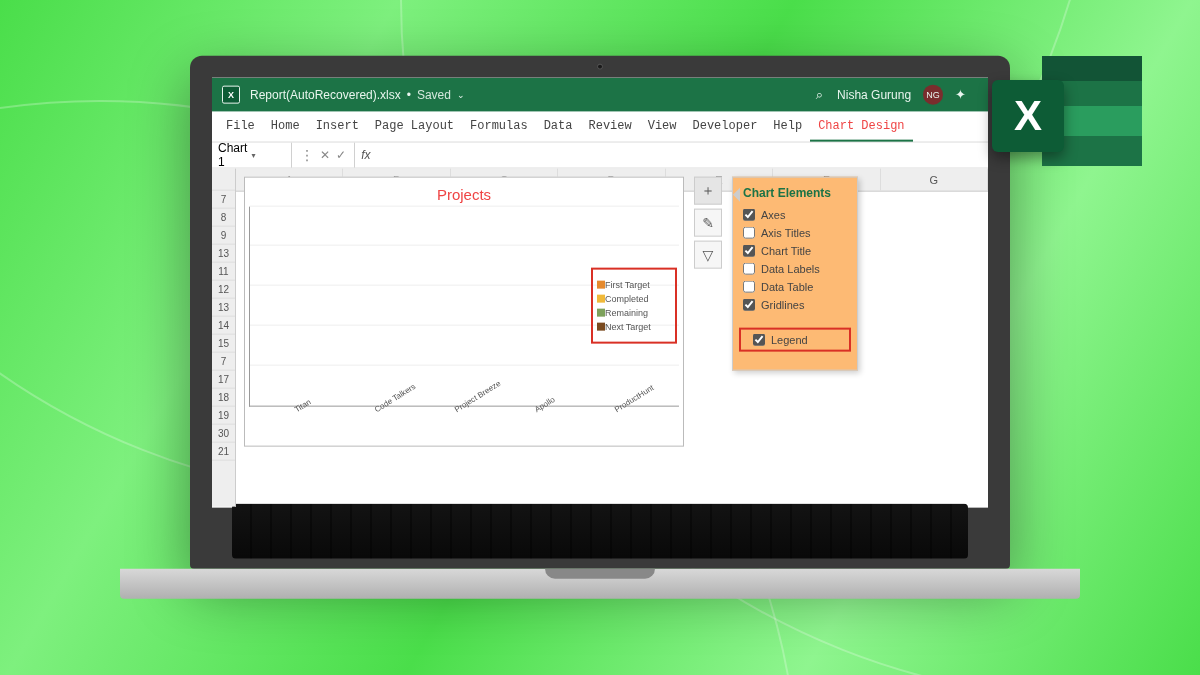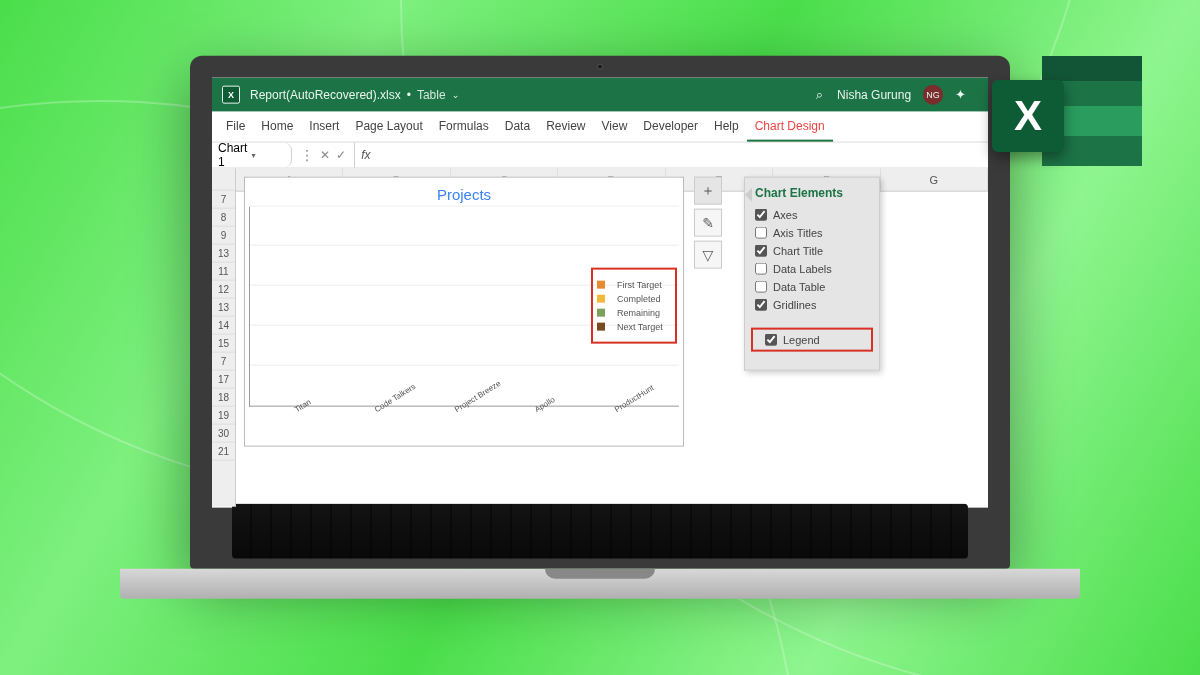--- a/index.html
+++ b/index.html
@@ -54,79 +54,79 @@
 .saved { opacity: .9; }
 .chev { margin-left: 6px; font-size: 9px; }
 .tb-spacer { flex: 1; }
 .search-ico { margin: 0 14px; font-size: 13px; }
 .user { margin-right: 8px; }
 .avatar { display: inline-flex; width: 20px; height: 20px; background: #7a2d2d; border-radius: 50%; align-items: center; justify-content: center; font-size: 9px; margin-left: 4px; }
 .diamond { margin: 0 12px; font-size: 13px; }
 
 .ribbon-tabs {
   background: #fff; border-bottom: 1px solid #d0d0d0;
-  display: flex; padding: 0 6px; font-size: 12px;
+  display: flex; padding: 0 6px; font-size: 12px; font-family: Liberation Mono, monospace;
 }
 .ribbon-tabs .tab { padding: 7px 8px; color: #444; cursor: pointer; white-space: nowrap; }
 .ribbon-tabs .tab.active { color: #ef4444; border-bottom: 2px solid #1c7346; }
 
 .formula-bar {
   display: flex; align-items: center; border-bottom: 1px solid #d0d0d0;
   height: 26px; font-size: 12px; background: #fff;
 }
-.name-box { width: 80px; border-right: 1px solid #d0d0d0; padding: 0 6px; display: flex; align-items: center; height: 100%; border-radius: 8px; }
+.name-box { width: 80px; border-right: 1px solid #d0d0d0; padding: 0 6px; display: flex; align-items: center; height: 100%; }
 .name-box span { flex: 1; }
 .name-box .dd { font-size: 8px; color: #666; }
 .fx-controls { display: flex; align-items: center; gap: 6px; padding: 0 8px; color: #888; height: 100%; border-right: 1px solid #d0d0d0; }
 .fx-controls .dots { font-size: 14px; line-height: 1; }
 .fx-label { font-style: italic; padding: 0 6px; color: #555; }
 
 .sheet { display: flex; height: calc(100% - 34px - 32px - 26px); background: #fff; }
 .row-hdrs { width: 24px; background: #eee; border-right: 1px solid #ccc; }
 .row-hdrs div { height: 18px; font-size: 10px; color: #555; text-align: center; border-bottom: 1px solid #ddd; line-height: 18px; }
 .row-hdrs div:first-child { height: 22px; }
 .grid-area { flex: 1; position: relative; }
 .col-hdrs { display: flex; background: #eee; border-bottom: 1px solid #ccc; }
 .col-hdrs div { flex: 1; text-align: center; font-size: 11px; color: #555; border-right: 1px solid #ddd; height: 22px; line-height: 22px; }
 
 .chart-obj {
   position: absolute; left: 8px; top: 8px; width: 440px; height: 270px;
   background: #fff; border: 1px solid #bbb;
 }
-.chart-title { text-align: center; font-size: 15px; color: #3b82f6; padding: 8px 0 4px; }
+.chart-title { text-align: center; font-size: 15px; color: #ef4444; padding: 8px 0 4px; }
 .plot-row { display: flex; height: 200px; padding: 0 4px; }
 .yaxis { width: 38px; display: flex; flex-direction: column; justify-content: space-between; align-items: flex-end; font-size: 9px; color: #666; padding: 4px 4px 0 0; }
 .plot { flex: 1; position: relative; border-left: 1px solid #999; border-bottom: 1px solid #999; }
 .plot .grid { position: absolute; left: 0; right: 0; height: 0; border-top: 1px solid #eee; }
 .groups { position: absolute; inset: 0; display: flex; justify-content: space-around; align-items: flex-end; padding: 0 4px; }
 .group { display: flex; align-items: flex-end; gap: 1px; }
 .group .bar { width: 9px; border-radius: 1px 1px 0 0; }
 .bar.s0 { background: #e58a2e; } 
 .bar.s1 { background: #f0b93a; } 
 .bar.s2 { background: #7da15b; } 
 .bar.s3 { background: #7a4a1f; } 
 
 .bar { box-shadow: inset -3px 0 0 rgba(0,0,0,0.2); }
 .xlabels { display: flex; justify-content: space-around; font-size: 8px; color: #555; padding-left: 38px; }
 .xlabels span { transform: rotate(-32deg); transform-origin: top left; display: inline-block; min-width: 60px; }
 
 .legend {
   position: absolute; right: 6px; top: 90px; width: 86px;
   border: 2px solid #d93025; padding: 6px 4px; font-size: 9px; color: #555;
 }
-.legend .row { display: flex; align-items: center; gap: 12px; margin: 4px 0; text-align: center; }
+.legend .row { display: flex; align-items: center; gap: 0; margin: 4px 0; text-align: center; }
 .legend .sw { width: 8px; height: 8px; }
 
 .side-tools { position: absolute; left: 458px; top: 8px; display: flex; flex-direction: column; gap: 4px; }
 .side-tools .btn { width: 28px; height: 28px; background: #f6f6f6; border: 1px solid #ccc; display: flex; align-items: center; justify-content: center; font-size: 14px; color: #555; cursor: pointer; }
 .side-tools .btn.active { background: #e5e5e5; }
 
 .flyout {
-  position: absolute; left: 508px; top: 8px; width: 136px;
-  background: #e5e5e5; border: 1px solid #ccc; box-shadow: 2px 2px 6px rgba(0,0,0,0.2);
+  position: absolute; left: 496px; top: 8px; width: 126px;
+  background: #fdba74; border: 1px solid #ccc; box-shadow: 2px 2px 6px rgba(0,0,0,0.2);
   font-size: 11px; padding: 4px 0;
 }
 .flyout::before {
   content: ""; position: absolute; left: -7px; top: 10px;
   border: 7px solid transparent; border-right-color: #ccc;
 }
 .flyout .hdr { color: #1c7346; font-weight: 600; padding: 4px 10px 6px; font-size: 12px; }
 .flyout label { display: flex; align-items: center; gap: 6px; padding: 3px 10px; color: #444; cursor: pointer; }
 .flyout input[type=checkbox] { width: 12px; height: 12px; accent-color: #555; }
 .flyout .hl { border: 2px solid #d93025; margin: 14px 6px; padding: 1px 2px; }
@@ -154,21 +154,21 @@
 
 <div class="laptop">
   <div class="bezel">
     <div class="camera"></div>
     <div class="screen">
 
       <div class="title-bar">
         <span class="xl-ico">X</span>
         <span class="fname">Report(AutoRecovered).xlsx</span>
         <span>•</span>
-        <span class="saved" style="margin-left:6px">Table</span>
+        <span class="saved" style="margin-left:6px">Saved</span>
         <span class="chev">⌄</span>
         <span class="tb-spacer"></span>
         <span class="search-ico">⌕</span>
         <span class="user">Nisha Gurung</span>
         <span class="avatar">NG</span>
         <span class="diamond">✦</span>
       </div>
 
       <div class="ribbon-tabs" id="ribbon-tabs">
           <div class="tab">File</div>

